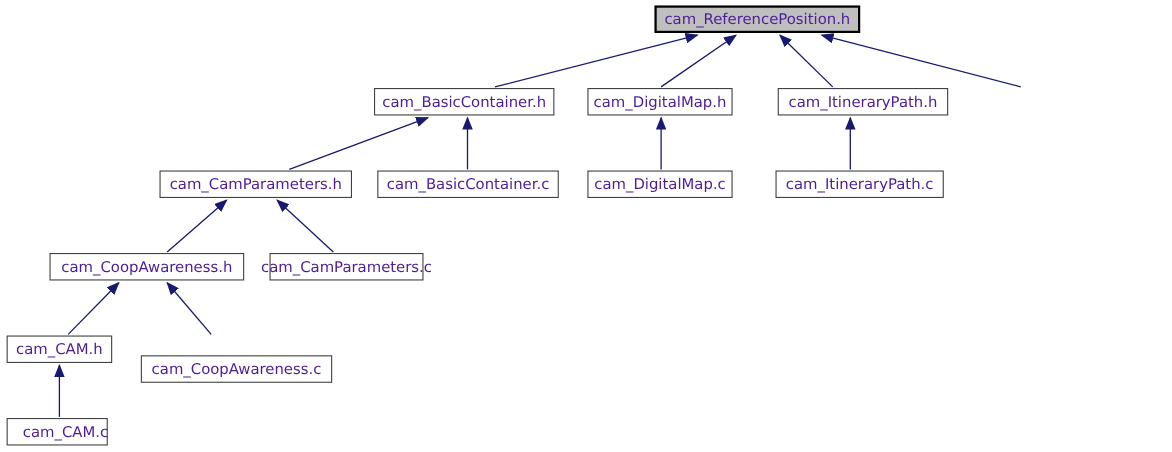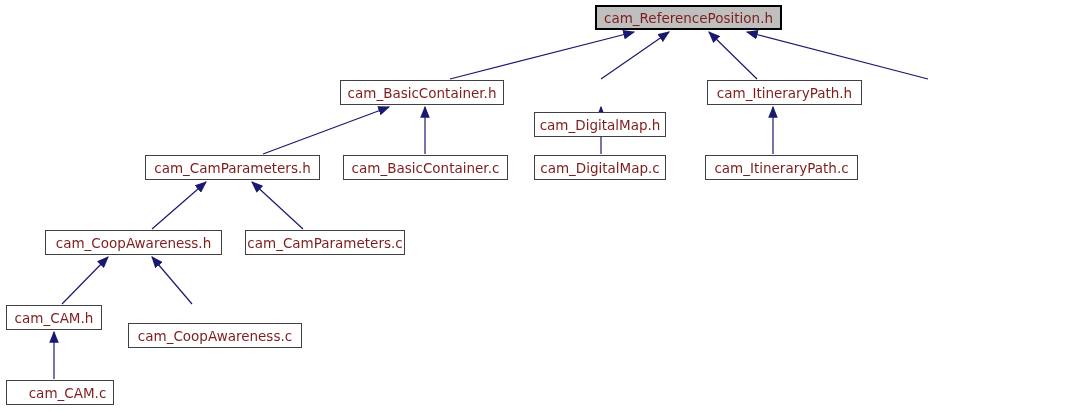--- a/index.html
+++ b/index.html
@@ -19,21 +19,21 @@
   .node {
     position: absolute;
     height: 25px;
     box-sizing: border-box;
     background: #ffffff;
     border: 1px solid #404040;
     display: flex;
     align-items: center;
     justify-content: center;
     font-size: 13.5px;
-    color: #7f1d1d;
+    color: #4c1d95;
     white-space: nowrap;
     cursor: pointer;
   }
   .node--selected {
     background: #bfbfbf;
     border: 2px solid #000000;
     cursor: default;
   }
   .edge {
     stroke: #191970;
@@ -64,36 +64,36 @@
     <line class="edge" x1="303" y1="229" x2="252" y2="182" marker-end="url(#arrow)"></line>
     <line class="edge" x1="62" y1="304" x2="108" y2="257" marker-end="url(#arrow)"></line>
     <line class="edge" x1="192" y1="304" x2="152" y2="257" marker-end="url(#arrow)"></line>
     <line class="edge" x1="54" y1="379" x2="54" y2="332" marker-end="url(#arrow)"></line>
   </svg>
 
   <div class="node node--selected" style="left:595px; top:5px; width:187px;">cam_ReferencePosition.h</div>
 
   <div class="node" style="left:340px; top:80px; width:164px;">cam_BasicContainer.h</div>
 
-  <div class="node" style="left:534px; top:80px; width:132px;margin-top:32px;">cam_DigitalMap.h</div>
+  <div class="node" style="left:534px; top:80px; width:132px;">cam_DigitalMap.h</div>
 
   <div class="node" style="left:695px; top:80px; width:155px;margin-left:12px;">cam_ItineraryPath.h</div>
 
 
   <div class="node" style="left:145px; top:155px; width:175px;">cam_CamParameters.h</div>
 
   <div class="node" style="left:343px; top:155px; width:165px;">cam_BasicContainer.c</div>
 
   <div class="node" style="left:534px; top:155px; width:132px;">cam_DigitalMap.c</div>
 
   <div class="node" style="left:705px; top:155px; width:153px;">cam_ItineraryPath.c</div>
 
   <div class="node" style="left:45px; top:230px; width:177px;">cam_CoopAwareness.h</div>
 
-  <div class="node" style="left:245px; top:230px; width:160px;">cam_CamParameters.c</div>
+  <div class="node" style="left:245px; top:230px; width:140px;">cam_CamParameters.c</div>
 
   <div class="node" style="left:6px; top:305px; width:96px;">cam_CAM.h</div>
 
   <div class="node" style="left:128px; top:305px; width:174px;margin-top:18px;">cam_CoopAwareness.c</div>
 
-  <div class="node" style="left:6px; top:380px; width:108px;padding-left:15px;">cam_CAM.c</div>
+  <div class="node" style="left:6px; top:380px; width:92px;padding-left:15px;">cam_CAM.c</div>
 
 </div>
 
 </body></html>

